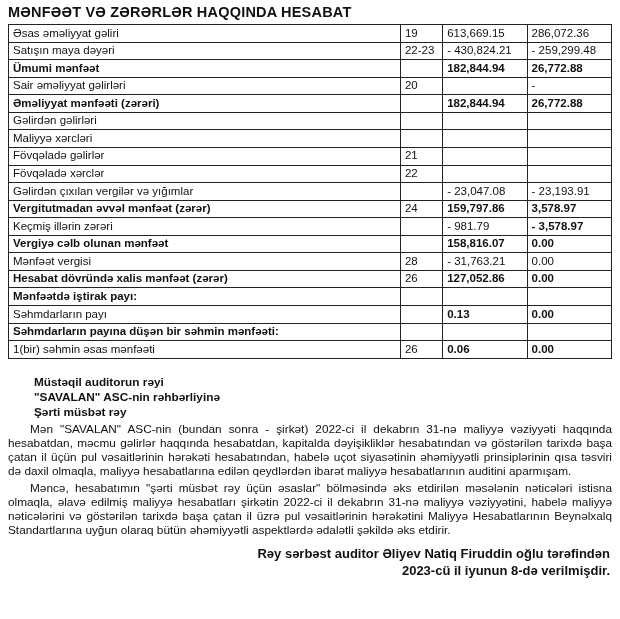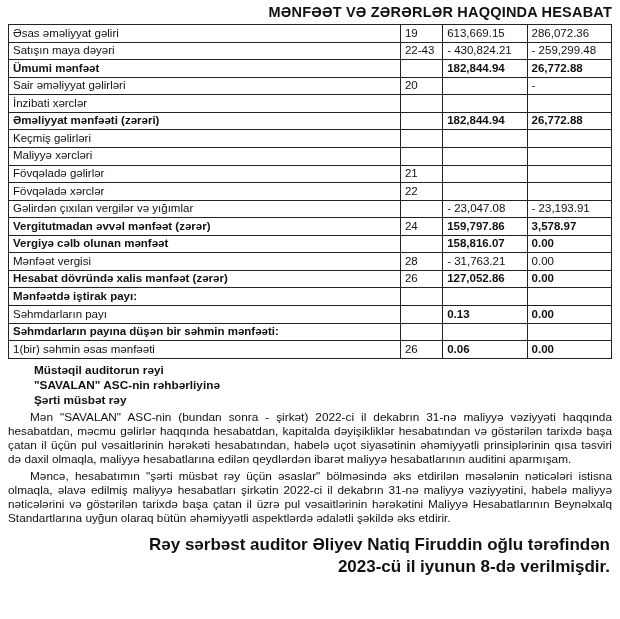--- a/index.html
+++ b/index.html
@@ -6,21 +6,21 @@
   html, body { background: #ffffff; }
   body {
     width: 620px;
     height: 619px;
     overflow: hidden;
     color: #111111;
     font-family: "Liberation Sans", sans-serif;
     padding: 3px 8px 0 8px;
   }
   .title {
-    text-align: right;
+    text-align: left;
     font-weight: bold;
     font-size: 14.5px;
     letter-spacing: 0.2px;
     margin: 1px 0 4px 0;
   }
   table.pl {
     width: 100%;
     border-collapse: collapse;
     table-layout: fixed;
     padding-left: 16px;
@@ -32,33 +32,33 @@
     padding: 1.5px 4px;
     vertical-align: middle;
     white-space: nowrap;
     overflow: hidden;
   }
   td.c-label { width: 65%; }
   td.c-code  { width: 7%; margin-top: 40px;  }
   td.c-v1    { width: 14%; }
   td.c-v2    { width: 14%; }
   .b { font-weight: bold; }
-  .auditor { margin-top: 4px; font-size: 11.8px; }
+  .auditor { margin-top: 16px; font-size: 11.8px; }
   .aud-headings { margin-left: 26px; font-weight: bold; line-height: 1.28; }
   .aud-para {
     text-align: justify;
     text-indent: 22px;
     line-height: 1.2;
     margin-top: 2px;
   }
   .signature {
     margin-top: 9px;
     text-align: right;
     font-weight: bold;
-    font-size: 17px;
+    font-size: 13px;
     line-height: 1.3;
     padding-right: 2px;
   }
 </style>
 </head>
 <body>
 
 <div class="page">
 
   <div class="title">MƏNFƏƏT VƏ ZƏRƏRLƏR HAQQINDA HESABAT</div>
@@ -66,50 +66,44 @@
   <table class="pl">
     <tbody>
         <tr>
           <td class="c-label">Əsas əməliyyat gəliri</td>
           <td class="c-code">19</td>
           <td class="c-v1">613,669.15</td>
           <td class="c-v2">286,072.36</td>
         </tr>
         <tr>
           <td class="c-label">Satışın maya dəyəri</td>
-          <td class="c-code">22-43</td>
+          <td class="c-code">22-23</td>
           <td class="c-v1">- 430,824.21</td>
           <td class="c-v2">- 259,299.48</td>
         </tr>
         <tr>
           <td class="c-label b">Ümumi mənfəət</td>
           <td class="c-code">&nbsp;</td>
           <td class="c-v1 b">182,844.94</td>
           <td class="c-v2 b">26,772.88</td>
         </tr>
         <tr>
           <td class="c-label">Sair əməliyyat gəlirləri</td>
           <td class="c-code">20</td>
           <td class="c-v1">&nbsp;</td>
           <td class="c-v2">-</td>
         </tr>
         <tr>
-          <td class="c-label">İnzibati xərclər</td>
-          <td class="c-code">&nbsp;</td>
-          <td class="c-v1">&nbsp;</td>
-          <td class="c-v2">&nbsp;</td>
-        </tr>
-        <tr>
           <td class="c-label b">Əməliyyat mənfəəti (zərəri)</td>
           <td class="c-code">&nbsp;</td>
           <td class="c-v1 b">182,844.94</td>
           <td class="c-v2 b">26,772.88</td>
         </tr>
         <tr>
-          <td class="c-label">Keçmiş gəlirləri</td>
+          <td class="c-label">Gəlirdən gəlirləri</td>
           <td class="c-code">&nbsp;</td>
           <td class="c-v1">&nbsp;</td>
           <td class="c-v2">&nbsp;</td>
         </tr>
         <tr>
           <td class="c-label">Maliyyə xərcləri</td>
           <td class="c-code">&nbsp;</td>
           <td class="c-v1">&nbsp;</td>
           <td class="c-v2">&nbsp;</td>
         </tr>
@@ -129,20 +123,26 @@
           <td class="c-label">Gəlirdən çıxılan vergilər və yığımlar</td>
           <td class="c-code">&nbsp;</td>
           <td class="c-v1">- 23,047.08</td>
           <td class="c-v2">- 23,193.91</td>
         </tr>
         <tr>
           <td class="c-label b">Vergitutmadan əvvəl mənfəət (zərər)</td>
           <td class="c-code">24</td>
           <td class="c-v1 b">159,797.86</td>
           <td class="c-v2 b">3,578.97</td>
+        </tr>
+        <tr>
+          <td class="c-label">Keçmiş illərin zərəri</td>
+          <td class="c-code">&nbsp;</td>
+          <td class="c-v1">- 981.79</td>
+          <td class="c-v2 b">- 3,578.97</td>
         </tr>
         <tr>
           <td class="c-label b">Vergiyə cəlb olunan mənfəət</td>
           <td class="c-code">&nbsp;</td>
           <td class="c-v1 b">158,816.07</td>
           <td class="c-v2 b">0.00</td>
         </tr>
         <tr>
           <td class="c-label">Mənfəət vergisi</td>
           <td class="c-code">28</td>

